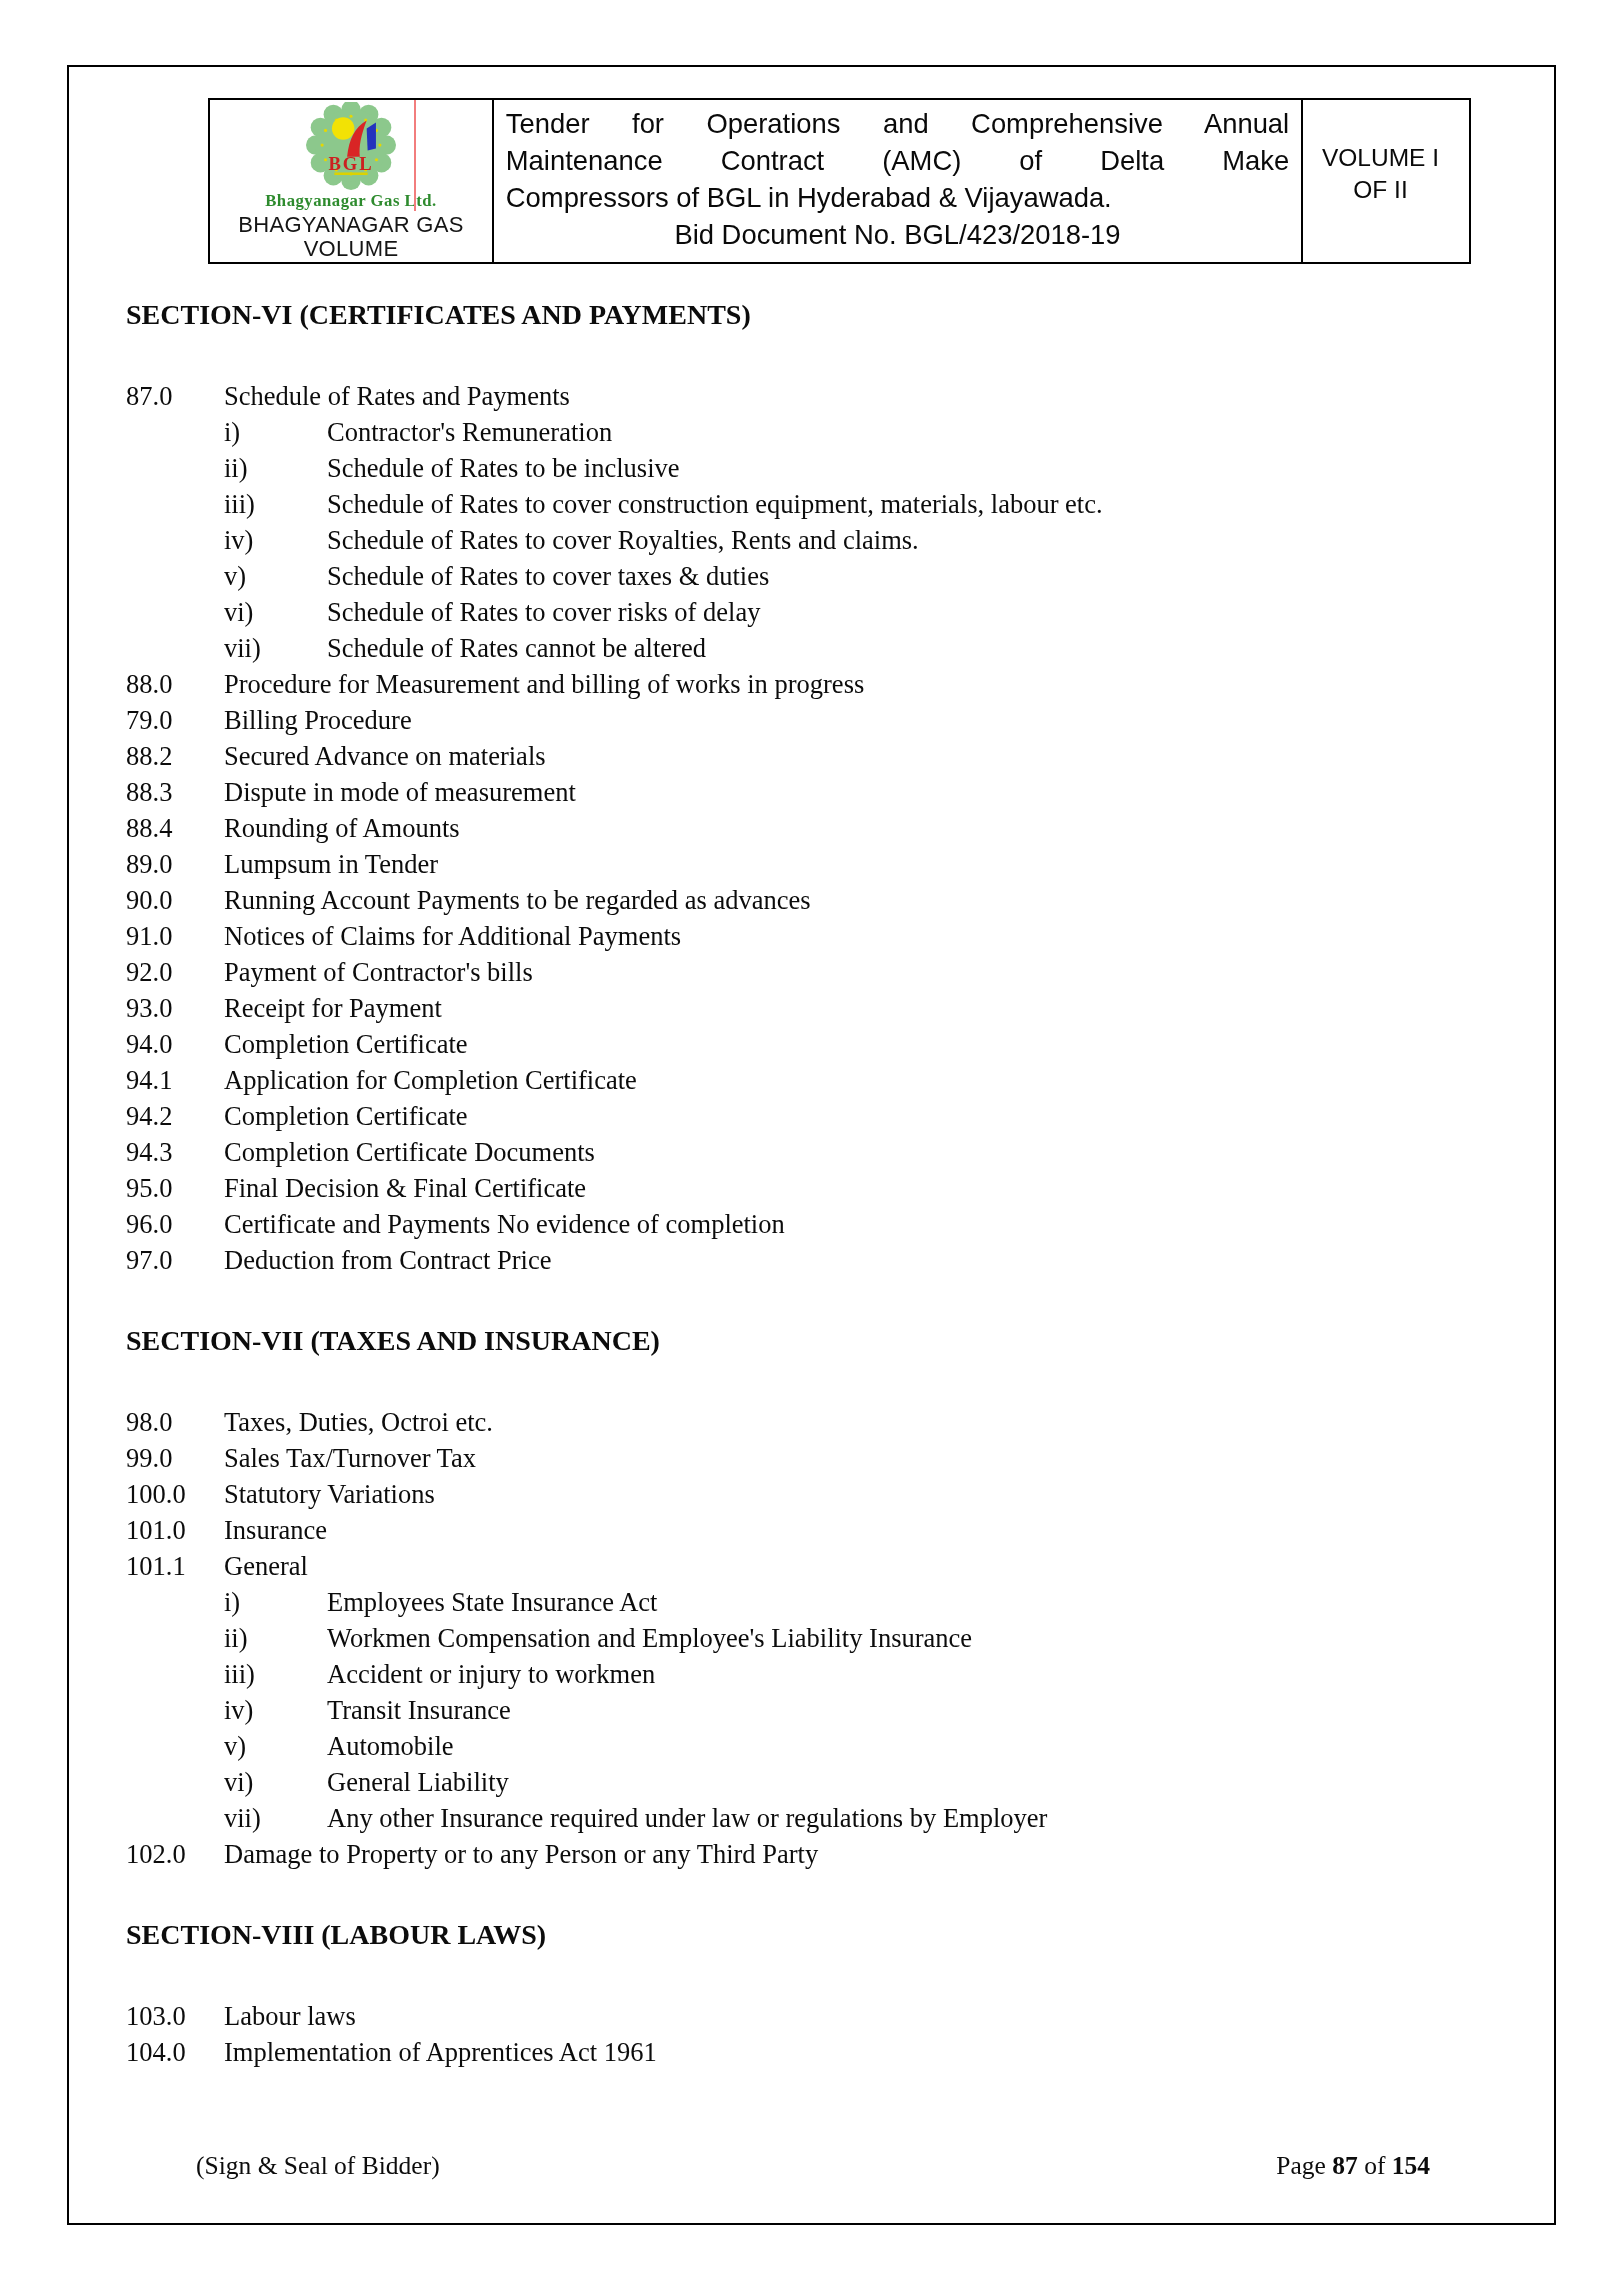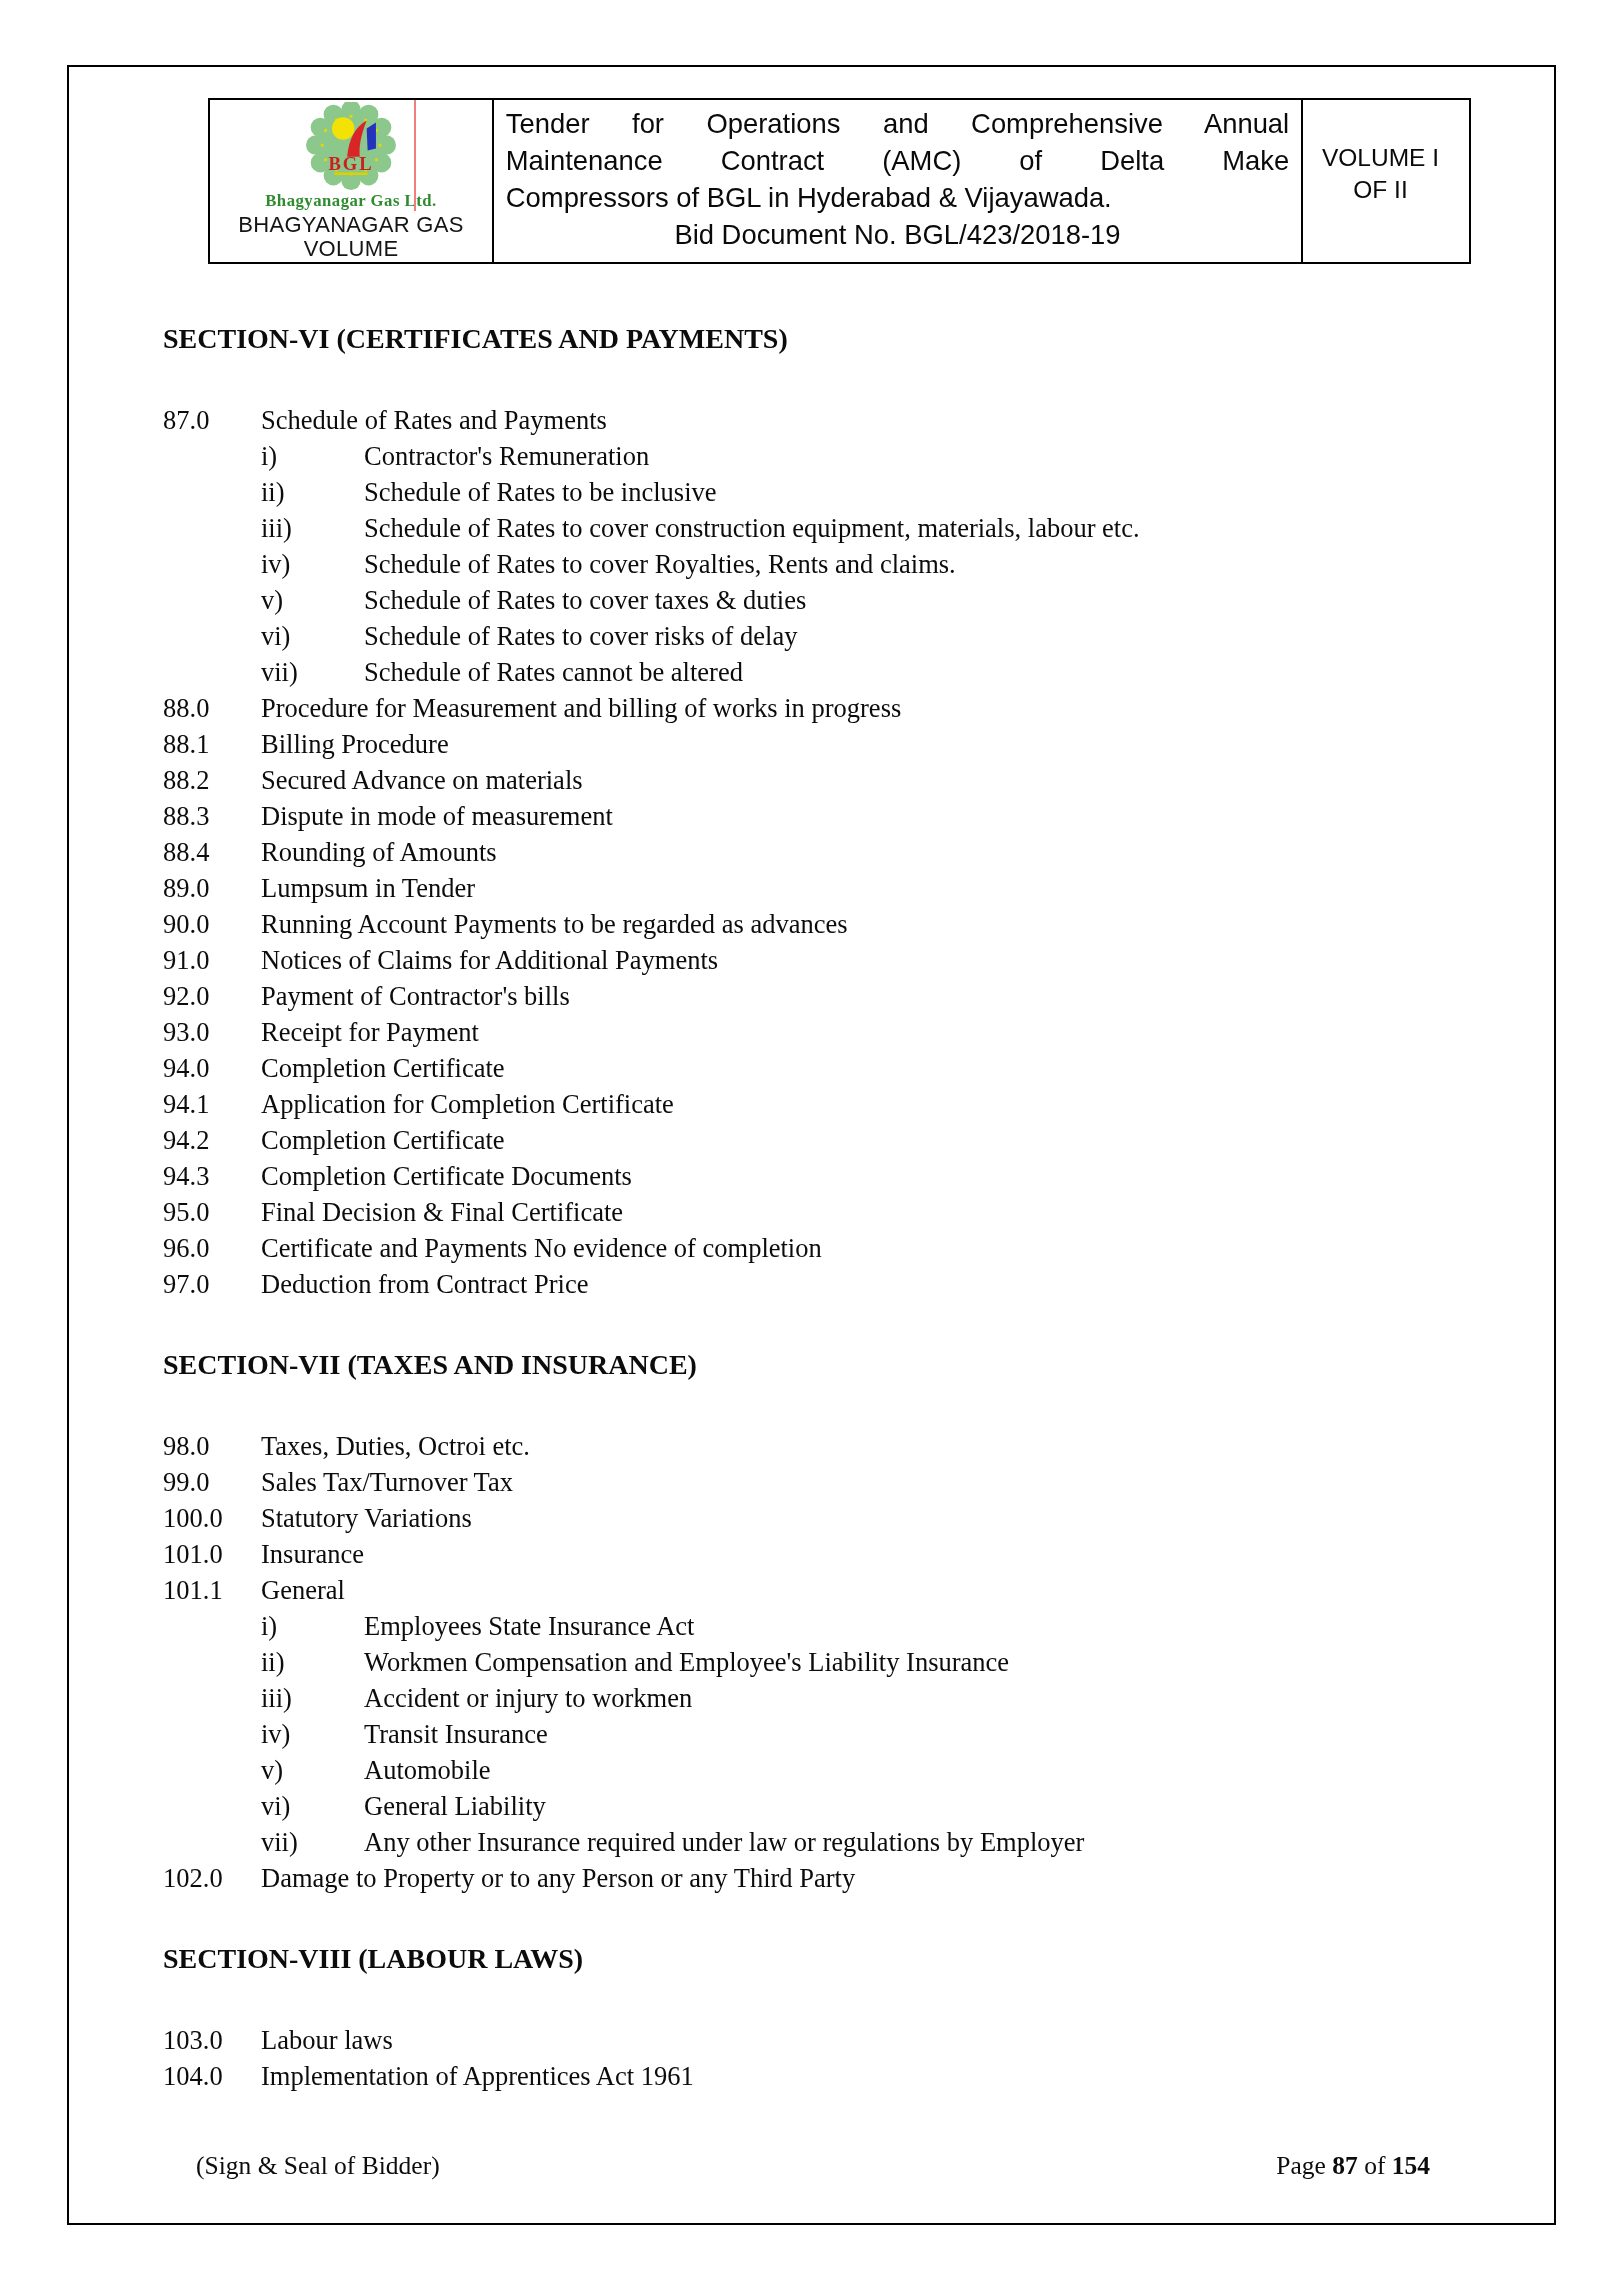--- a/index.html
+++ b/index.html
@@ -37,21 +37,21 @@
     font-family:"Liberation Sans", sans-serif;font-size:27.4px;line-height:37px;
     color:#0a0a0a;
   }
   .l-just{text-align:justify;text-align-last:justify;-moz-text-align-last:justify;}
   .l-left{text-align:left;}
   .l-center{text-align:center;}
   .volume-line{
     font-family:"Liberation Sans", sans-serif;font-size:24.5px;line-height:32px;color:#0a0a0a;
   }
   
-  .body-area{padding:33px 39px 0 94px;margin-top:24px;}
+  .body-area{padding:33px 39px 0 57px;}
   .section-heading{
     font-size:28px;font-weight:700;line-height:36px;margin:0 0 45px 0;
   }
   .section{margin:0;}
   .section + .section{margin-top:45px;}
   .row{display:flex;font-size:26.5px;line-height:36px;}
   .row .num{width:98px;flex:0 0 98px;}
   .row .txt{flex:1;}
   .row.sub{padding-left:98px;}
   .row.sub .num{width:103px;flex:0 0 103px;}
@@ -171,21 +171,21 @@
         </div>
       <div class="row sub">
           <span class="num">vii)</span>
           <span class="txt">Schedule of Rates cannot be altered</span>
         </div>
       <div class="row">
           <span class="num">88.0</span>
           <span class="txt">Procedure for Measurement and billing of works in progress</span>
         </div>
       <div class="row">
-          <span class="num">88.1</span>
+          <span class="num">79.0</span>
           <span class="txt">Billing Procedure</span>
         </div>
       <div class="row">
           <span class="num">88.2</span>
           <span class="txt">Secured Advance on materials</span>
         </div>
       <div class="row">
           <span class="num">88.3</span>
           <span class="txt">Dispute in mode of measurement</span>
         </div>

